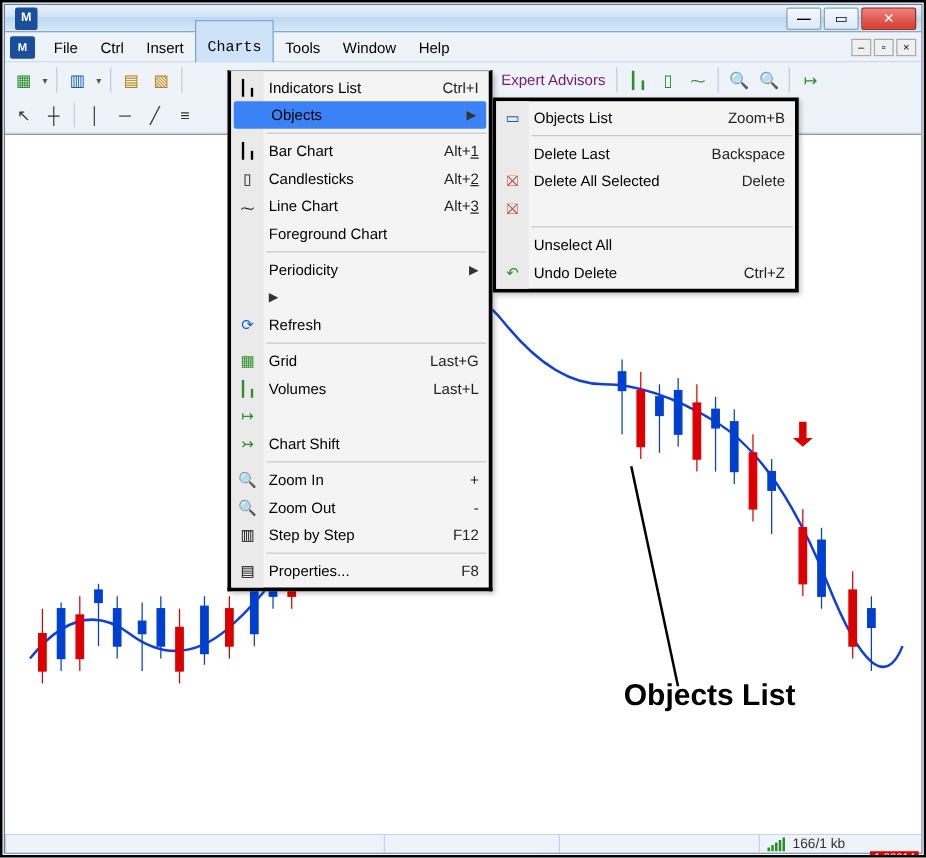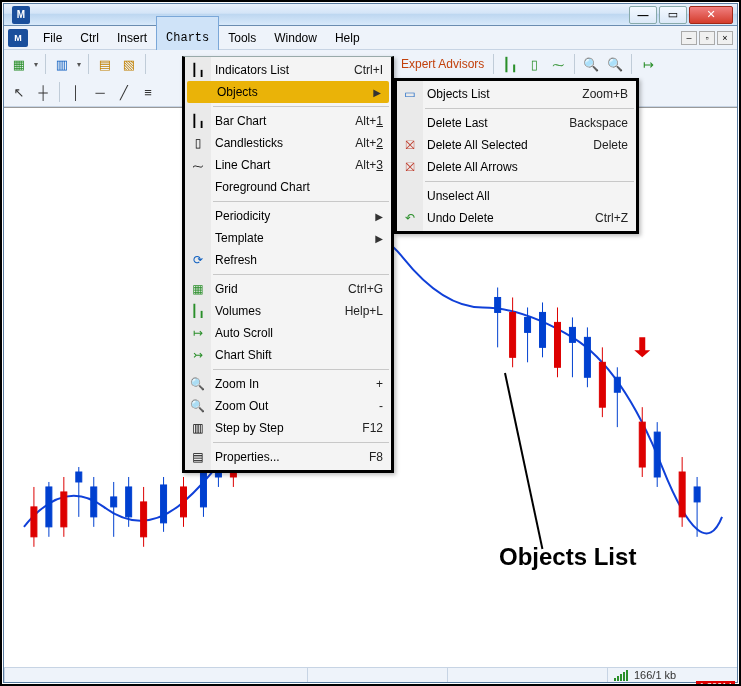--- a/index.html
+++ b/index.html
@@ -24,34 +24,34 @@
 .menubar .m-item.active { background:#cfe3f8; border:1px solid #7aa7d8;font-family:Liberation Mono, monospace; }
 .mdi-btns { margin-left:auto; display:flex; gap:2px; padding-right:4px;}
 .mdi-btns span { width:16px; height:14px; border:1px solid #aaa; background:#f0f0f0; display:flex; align-items:center; justify-content:center; font-size:9px;}
 
 
 .toolbars { background:#eef3fa; border-bottom:1px solid #c7d4e4; display:flex; flex-direction:column; }
 .tb-row { height:28px; display:flex; align-items:center; padding:0 4px; gap:2px; }
 .tb-btn { width:22px; height:22px; border:1px solid transparent; display:flex; align-items:center; justify-content:center; font-size:13px; color:#2a5; }
 .tb-sep { width:1px; height:20px; background:#c0ccd8; margin:0 3px; }
 .tb-drop { width:8px; display:flex; align-items:center; justify-content:center; color:#555; font-size:8px;}
-.tb-label { padding:0 4px; color:#c2410c;}
+.tb-label { padding:0 4px; color:#701a75;}
 
 
 .chart-area { flex:1; background:#fff; position:relative; border-top:1px solid #999; }
 svg.chart { width:100%; height:100%; display:block; }
 
 
 .dropdown { position:absolute; background:#f4f4f4; border:1px solid #9aa; box-shadow:2px 2px 4px rgba(0,0,0,.25); font-size:12px; }
 .dd-main { left:180px; top:54px; width:212px; border:3px solid #000; border-top:1px solid #9aa; }
 .dd-sub  { left:392px; top:76px; width:245px; border:3px solid #000; }
 .dd-gutter { position:absolute; left:0; top:0; bottom:0; width:26px; background:#eaeaea; }
 .dd-items { position:relative; padding:2px 0; }
 .dd-item { display:flex; align-items:center; height:22px; padding-left:30px; padding-right:8px; position:relative; }
-.dd-item.highlight { background:#eab308; margin:0 2px; border-radius:2px; }
+.dd-item.highlight { background:#3b82f6; margin:0 2px; border-radius:2px; }
 .dd-item .ic { position:absolute; left:4px; width:18px; text-align:center; font-size:12px; }
 .dd-item .lbl { flex:1; }
 .dd-item .sc { color:#222; }
 .dd-item .arw { font-size:10px; color:#333; }
 .dd-sep { height:1px; background:#c8c8c8; margin:3px 2px 3px 28px; }
 
 
 .annot { position:absolute; left:495px; top:435px; font-weight:bold; font-size:24px; font-family: Arial, sans-serif; color:#000; }
 .annot-line { position:absolute; left:500px; top:265px; width:2px; height:180px; background:#000; transform: rotate(-12deg); transform-origin: top; }
 
@@ -266,41 +266,39 @@
             <span class="lbl">Foreground Chart</span>
           </div>
       <div class="dd-sep"></div>
       <div class="dd-item">
             <span class="ic"></span>
             <span class="lbl">Periodicity</span>
             <span class="arw">▶</span>
           </div>
       <div class="dd-item">
             <span class="ic"></span>
-            <span class="lbl">Template</span>
             <span class="arw">▶</span>
           </div>
       <div class="dd-item">
             <span class="ic" style="color:#1060c0;">⟳</span>
             <span class="lbl">Refresh</span>
           </div>
       <div class="dd-sep"></div>
       <div class="dd-item">
             <span class="ic" style="color:#2a8f2a;">▦</span>
             <span class="lbl">Grid</span>
-            <span class="sc">Ctrl+G</span>
+            <span class="sc">Last+G</span>
           </div>
       <div class="dd-item">
             <span class="ic" style="color:#2a8f2a;">┃╻</span>
             <span class="lbl">Volumes</span>
-            <span class="sc">Help+L</span>
+            <span class="sc">Last+L</span>
           </div>
       <div class="dd-item">
             <span class="ic" style="color:#2a8f2a;">↦</span>
-            <span class="lbl">Auto Scroll</span>
           </div>
       <div class="dd-item">
             <span class="ic" style="color:#2a8f2a;">↣</span>
             <span class="lbl">Chart Shift</span>
           </div>
       <div class="dd-sep"></div>
       <div class="dd-item">
             <span class="ic" style="color:#2a8f2a;">🔍</span>
             <span class="lbl">Zoom In</span>
             <span class="sc">+</span>
@@ -338,21 +336,20 @@
             <span class="lbl">Delete Last</span>
             <span class="sc">Backspace</span>
           </div>
       <div class="dd-item">
             <span class="ic" style="color:#c04030;">⛝</span>
             <span class="lbl">Delete All Selected</span>
             <span class="sc">Delete</span>
           </div>
       <div class="dd-item">
             <span class="ic" style="color:#c04030;">⛝</span>
-            <span class="lbl">Delete All Arrows</span>
           </div>
       <div class="dd-sep"></div>
       <div class="dd-item">
             <span class="ic"></span>
             <span class="lbl">Unselect All</span>
           </div>
       <div class="dd-item">
             <span class="ic" style="color:#2a8f2a;">↶</span>
             <span class="lbl">Undo Delete</span>
             <span class="sc">Ctrl+Z</span>

